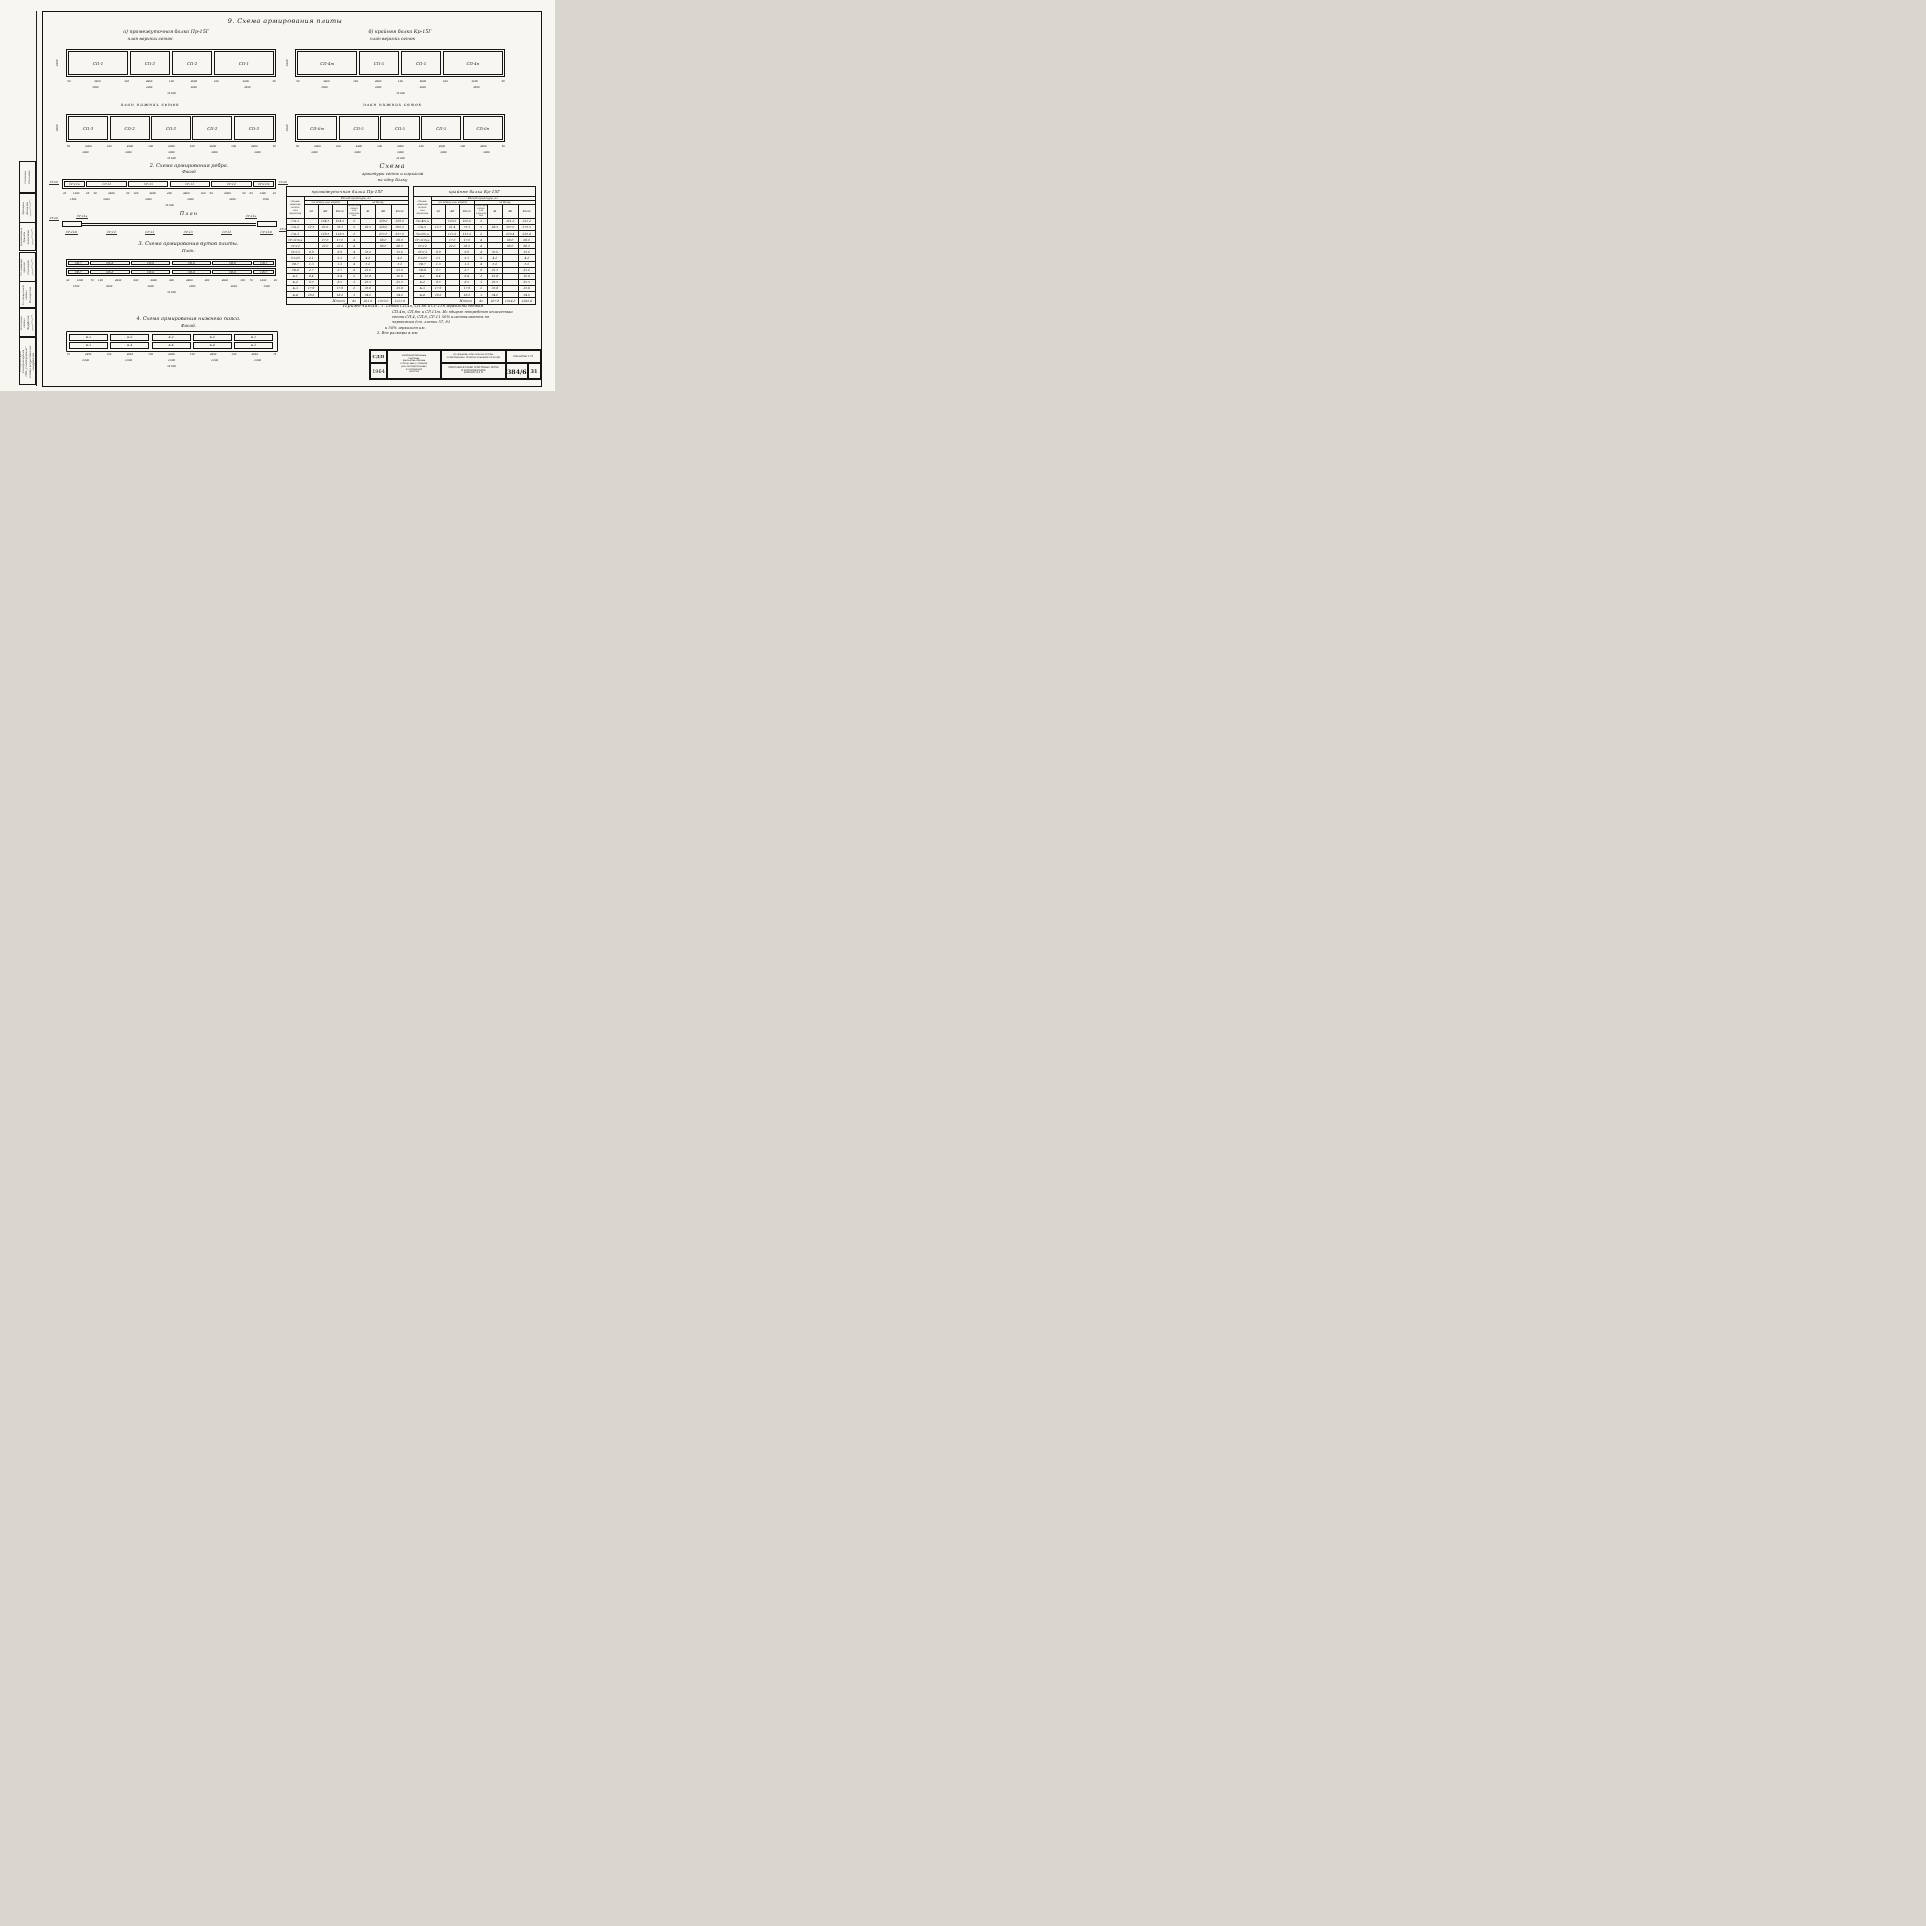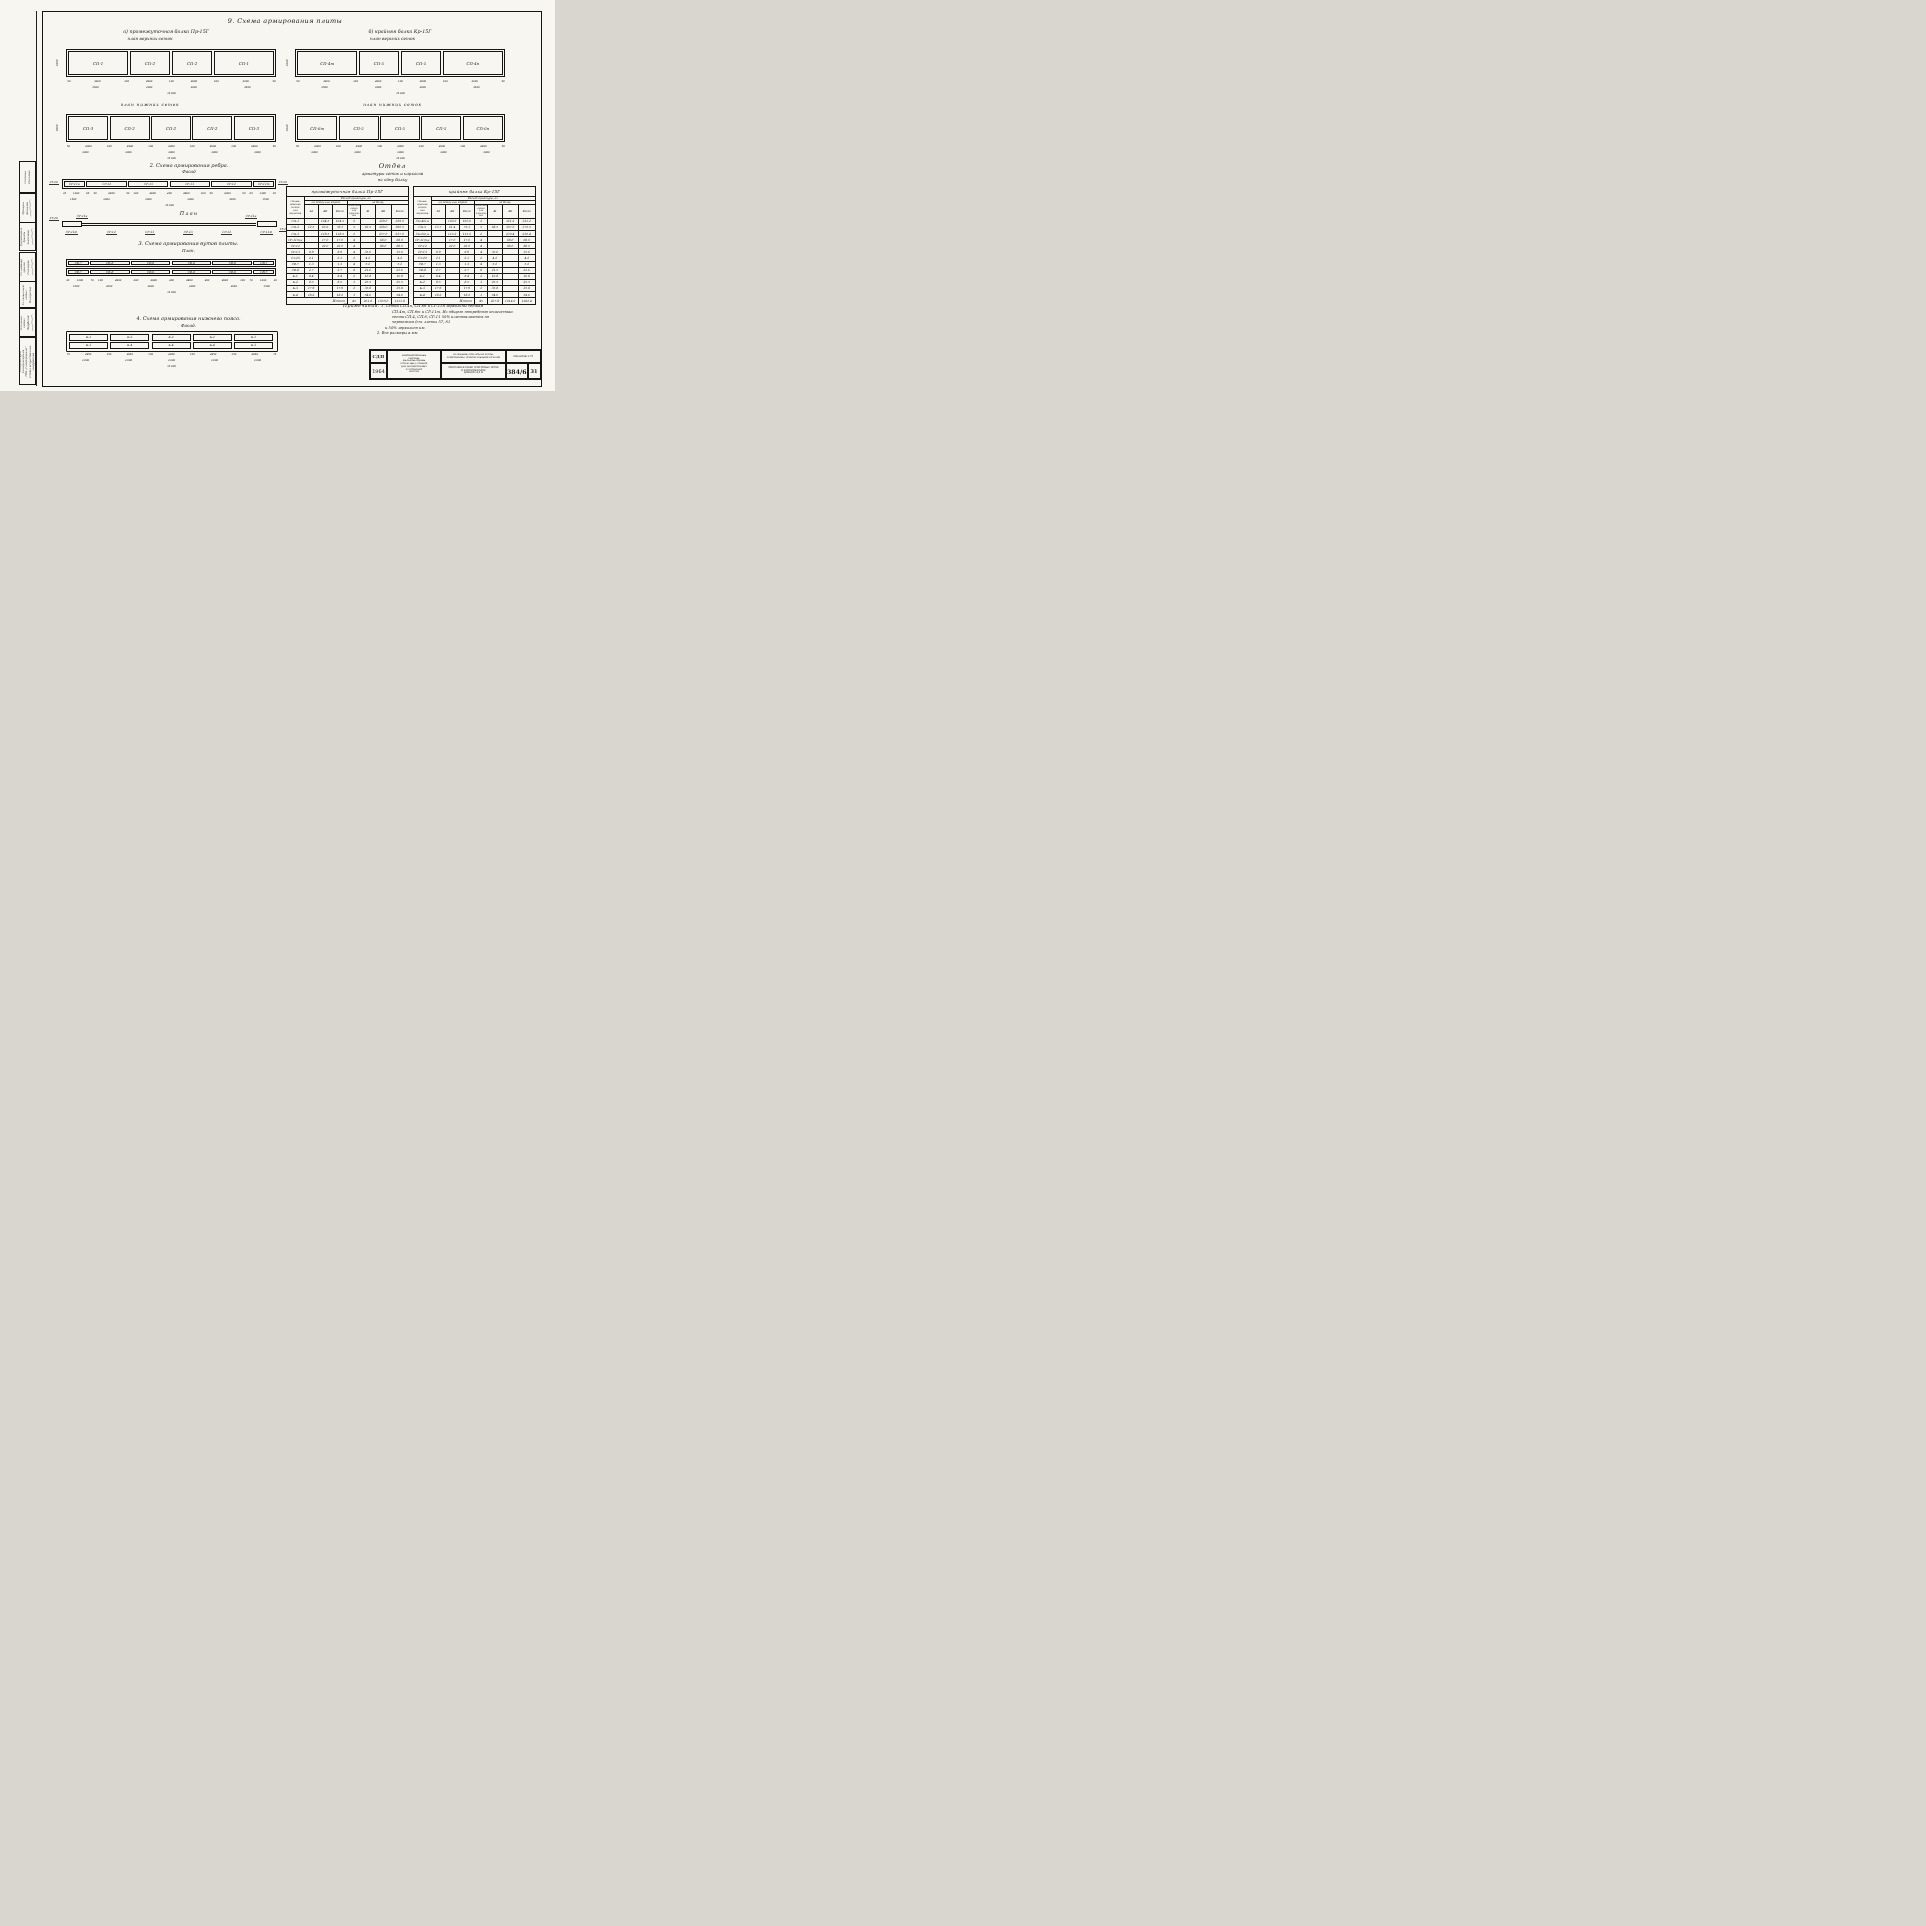--- a/index.html
+++ b/index.html
@@ -440,21 +440,21 @@
       <span style="flex-grow: 3000;">3 000</span>
       <span style="flex-grow: 3000;">3 000</span>
       <span style="flex-grow: 3000;">3 000</span>
       <span style="flex-grow: 3000;">3 000</span>
       <span style="flex-grow: 3000;">3 000</span>
     </div>
   <div class="dimrow" style="left:64px;top:364px;width:215px;">
       <span style="flex-grow: 15000;">15 000</span>
     </div>
 
-  <div class="abs hand ctr" style="left:327px;top:162px;width:131px;font-size:6.5px;letter-spacing:0.8px;">Отдел</div>
+  <div class="abs hand ctr" style="left:327px;top:162px;width:131px;font-size:6.5px;letter-spacing:0.8px;">Схема</div>
   <div class="abs hand ctr" style="left:327px;top:171px;width:131px;font-size:4px;">арматуры сеток и каркасов</div>
   <div class="abs hand ctr" style="left:327px;top:177px;width:131px;font-size:4px;">на одну балку</div>
 
   <table class="consump" style="left:286px;top:186px;width:122px;">
     <colgroup>
         <col style="width:17.7px">
         <col style="width:14px">
         <col style="width:14px">
         <col style="width:15.4px">
         <col style="width:13px">

